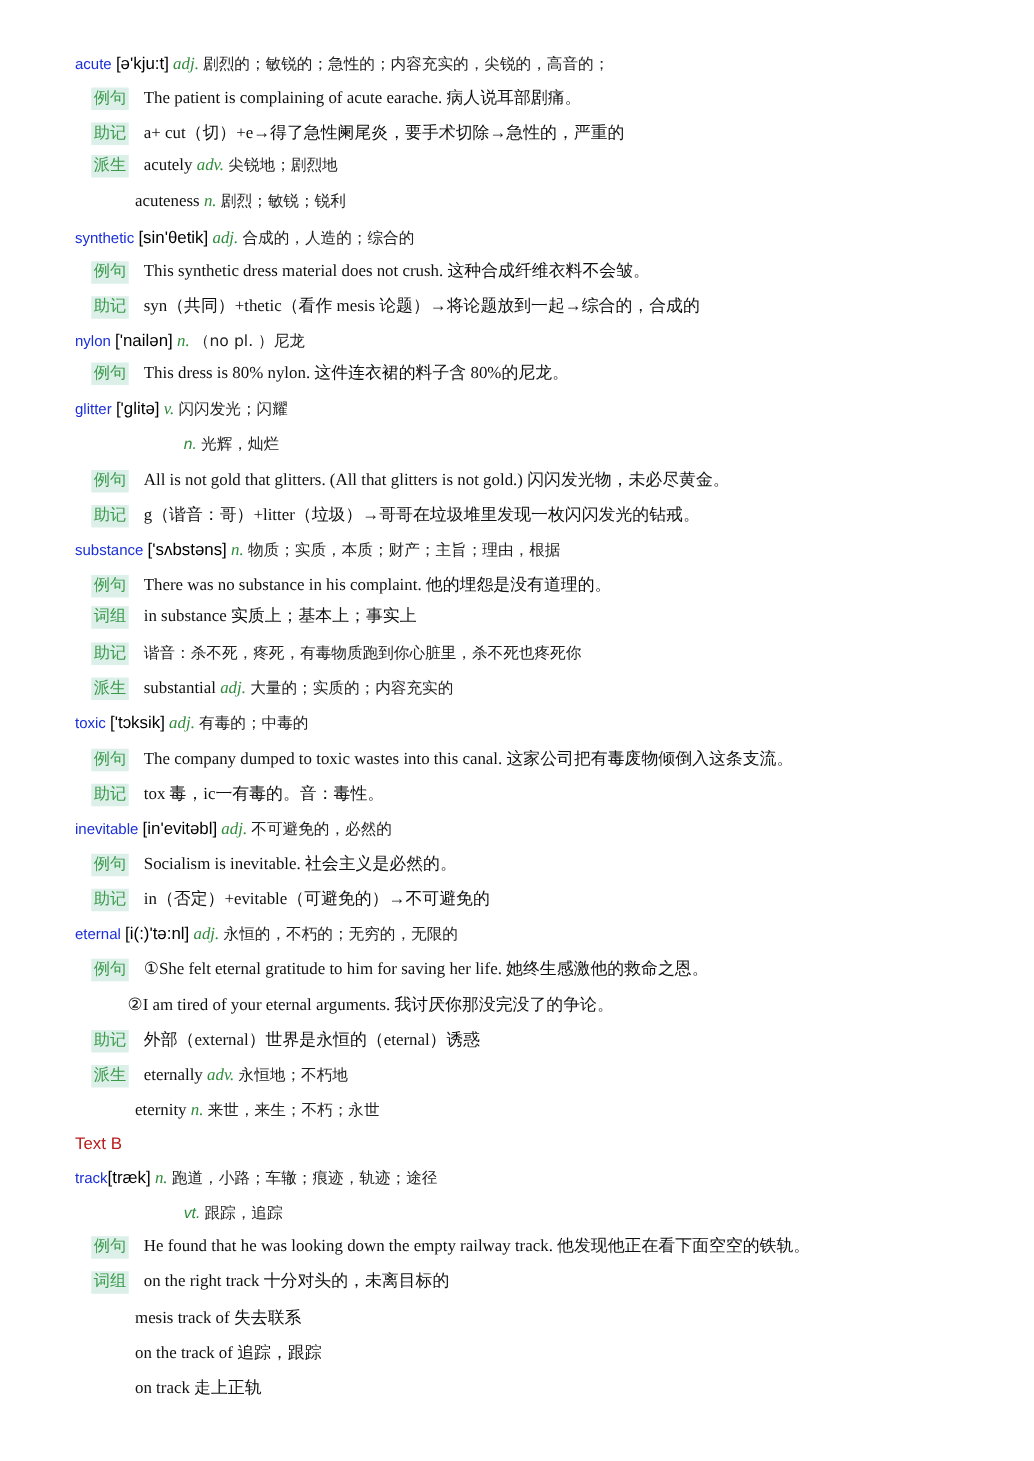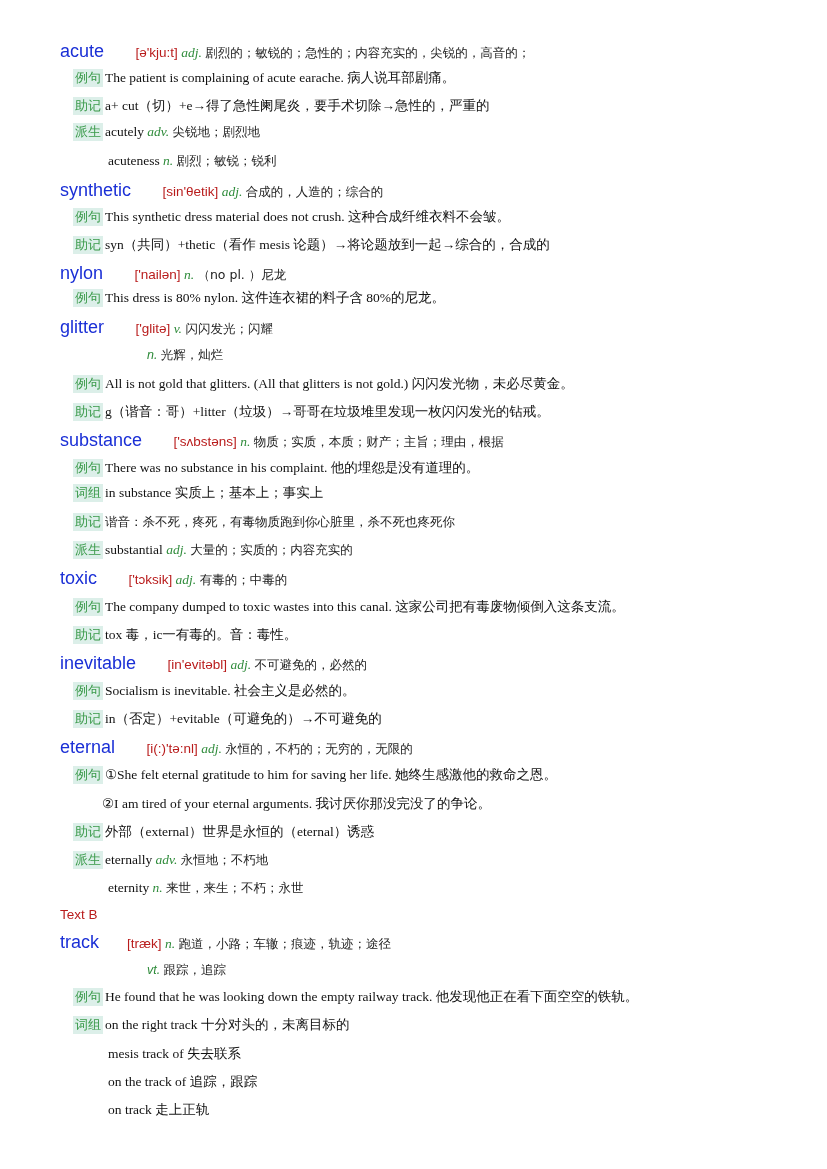--- a/index.html
+++ b/index.html
@@ -1,25 +1,25 @@
 <!DOCTYPE html>
 <html><head>
 <meta charset="utf-8">
 <style>
   html, body { margin: 0; padding: 0; background: #ffffff; }
   body { width: 827px; height: 1169px; position: relative; overflow: hidden;
          font-family: "Liberation Serif", serif; font-size: 13.5px; color: #111; }
   .line { position: absolute; left: 0; white-space: nowrap; line-height: 18px; }
-  .hw { font-family: "Liberation Sans", sans-serif; color: #1a2fd6; font-size: 18px; }
-  .ph { font-family: "Liberation Sans", sans-serif; color: #b91c1c; font-size: 13.5px; margin-left: 28px; }
+  .hw { font-family: "Liberation Sans", sans-serif; color: #1a2fd6; font-size: 12px; }
+  .ph { font-family: "Liberation Sans", sans-serif; color: #000000; font-size: 13.5px; }
   .pos { color: #2e8b3a; font-style: italic; text-align: right; }
   .pos-sans { color: #2e8b3a; font-style: italic; font-family: "Liberation Sans", sans-serif; font-size: 12.5px; }
   .zh { font-family: "DejaVu Sans", sans-serif; font-size: 12.5px; color: #222; }
   .tag { display: inline-block; background: #dcefe9; color: #3a9a4a; font-family: "DejaVu Sans", sans-serif;
-         font-size: 13px; padding: 0 2px; margin-right: 2px; line-height: 18px; }
+         font-size: 13px; padding: 0 2px; margin-right: 12px; line-height: 18px; }
   .section { font-family: Liberation Sans, sans-serif; color: #b91c1c; font-size: 13.5px; }
 </style>
 </head>
 <body>
 
 <div class="line" style="top:42px;left:60px">
   <span class="hw">acute</span>
   <span class="ph">[ə'kju:t]</span>
   <span class="pos">adj.</span>
   <span class="zh">剧烈的；敏锐的；急性的；内容充实的，尖锐的，高音的；</span>

